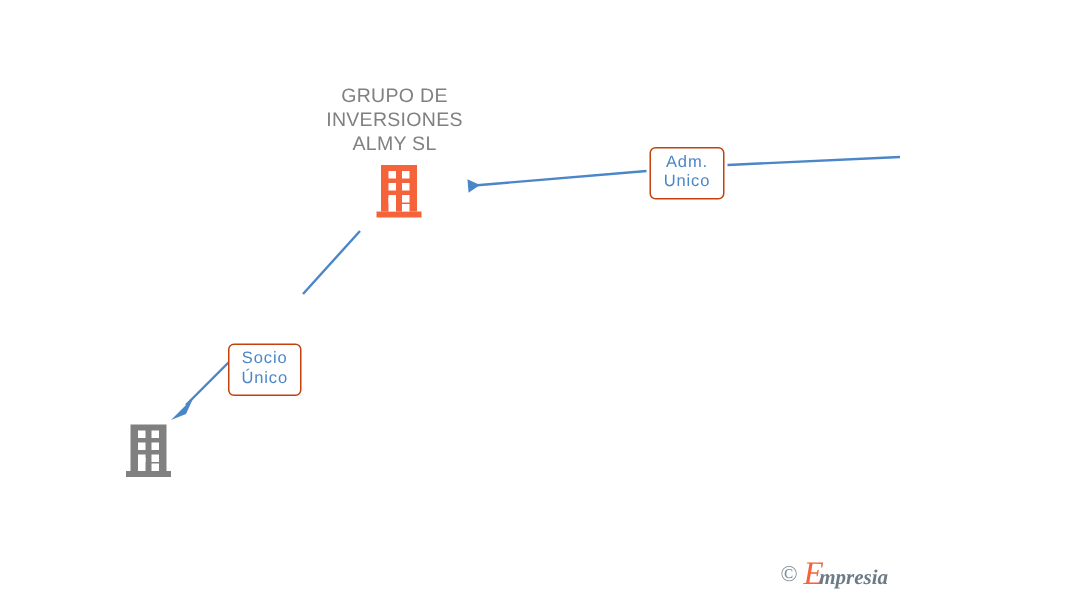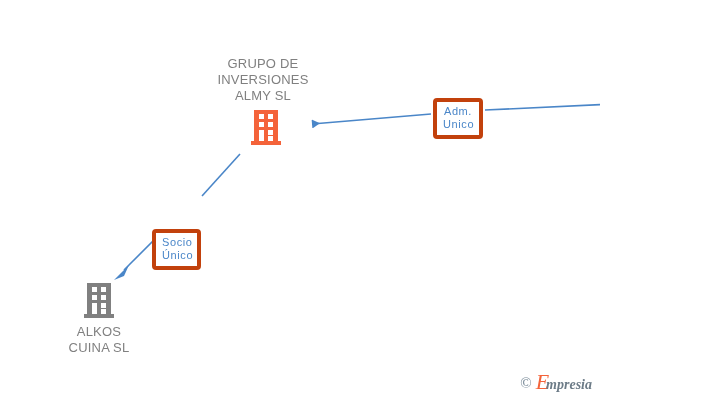--- a/index.html
+++ b/index.html
@@ -89,21 +89,21 @@
     top: 15px;
     width: 28px;
     height: 17px;
     border-radius: 13px 13px 2px 2px;
     background: currentColor;
   }
 
   
   .rel-box {
     position: absolute;
-    border: 4px solid #c2410c;
+    border: 1px solid #c2410c;
     border-radius: 4px;
     background: #ffffff;
     color: #4a86c8;
     font-size: 11px;
     line-height: 13px;
     text-align: center;
     padding: 3px 6px 4px 6px;
     letter-spacing: 0.6px;
     white-space: pre-line;
     box-sizing: border-box;
@@ -185,22 +185,20 @@
     <div class="win" style="left:8px;  top:4px;"></div>
     <div class="win" style="left:17px; top:4px;"></div>
     <div class="win" style="left:8px;  top:12px;"></div>
     <div class="win" style="left:17px; top:12px;"></div>
     <div class="win" style="left:8px;  top:20px;"></div>
     <div class="win" style="left:17px; top:20px;"></div>
     <div class="win door" style="left:8px; top:22px;"></div>
     <div class="win" style="left:17px; top:26px;"></div>
   </div>
 
-  <div class="node-label" style="left:29px; top:324px; width:140px;">ALKOS
-CUINA SL</div>
 
 
   <div class="person" style="left:616px; top:88px;">
     <div class="person-head"></div>
     <div class="person-body"></div>
   </div>
 
   <div class="rel-box" style="left:433px; top:98px; width:50px;">Adm.
 Unico</div>
 

